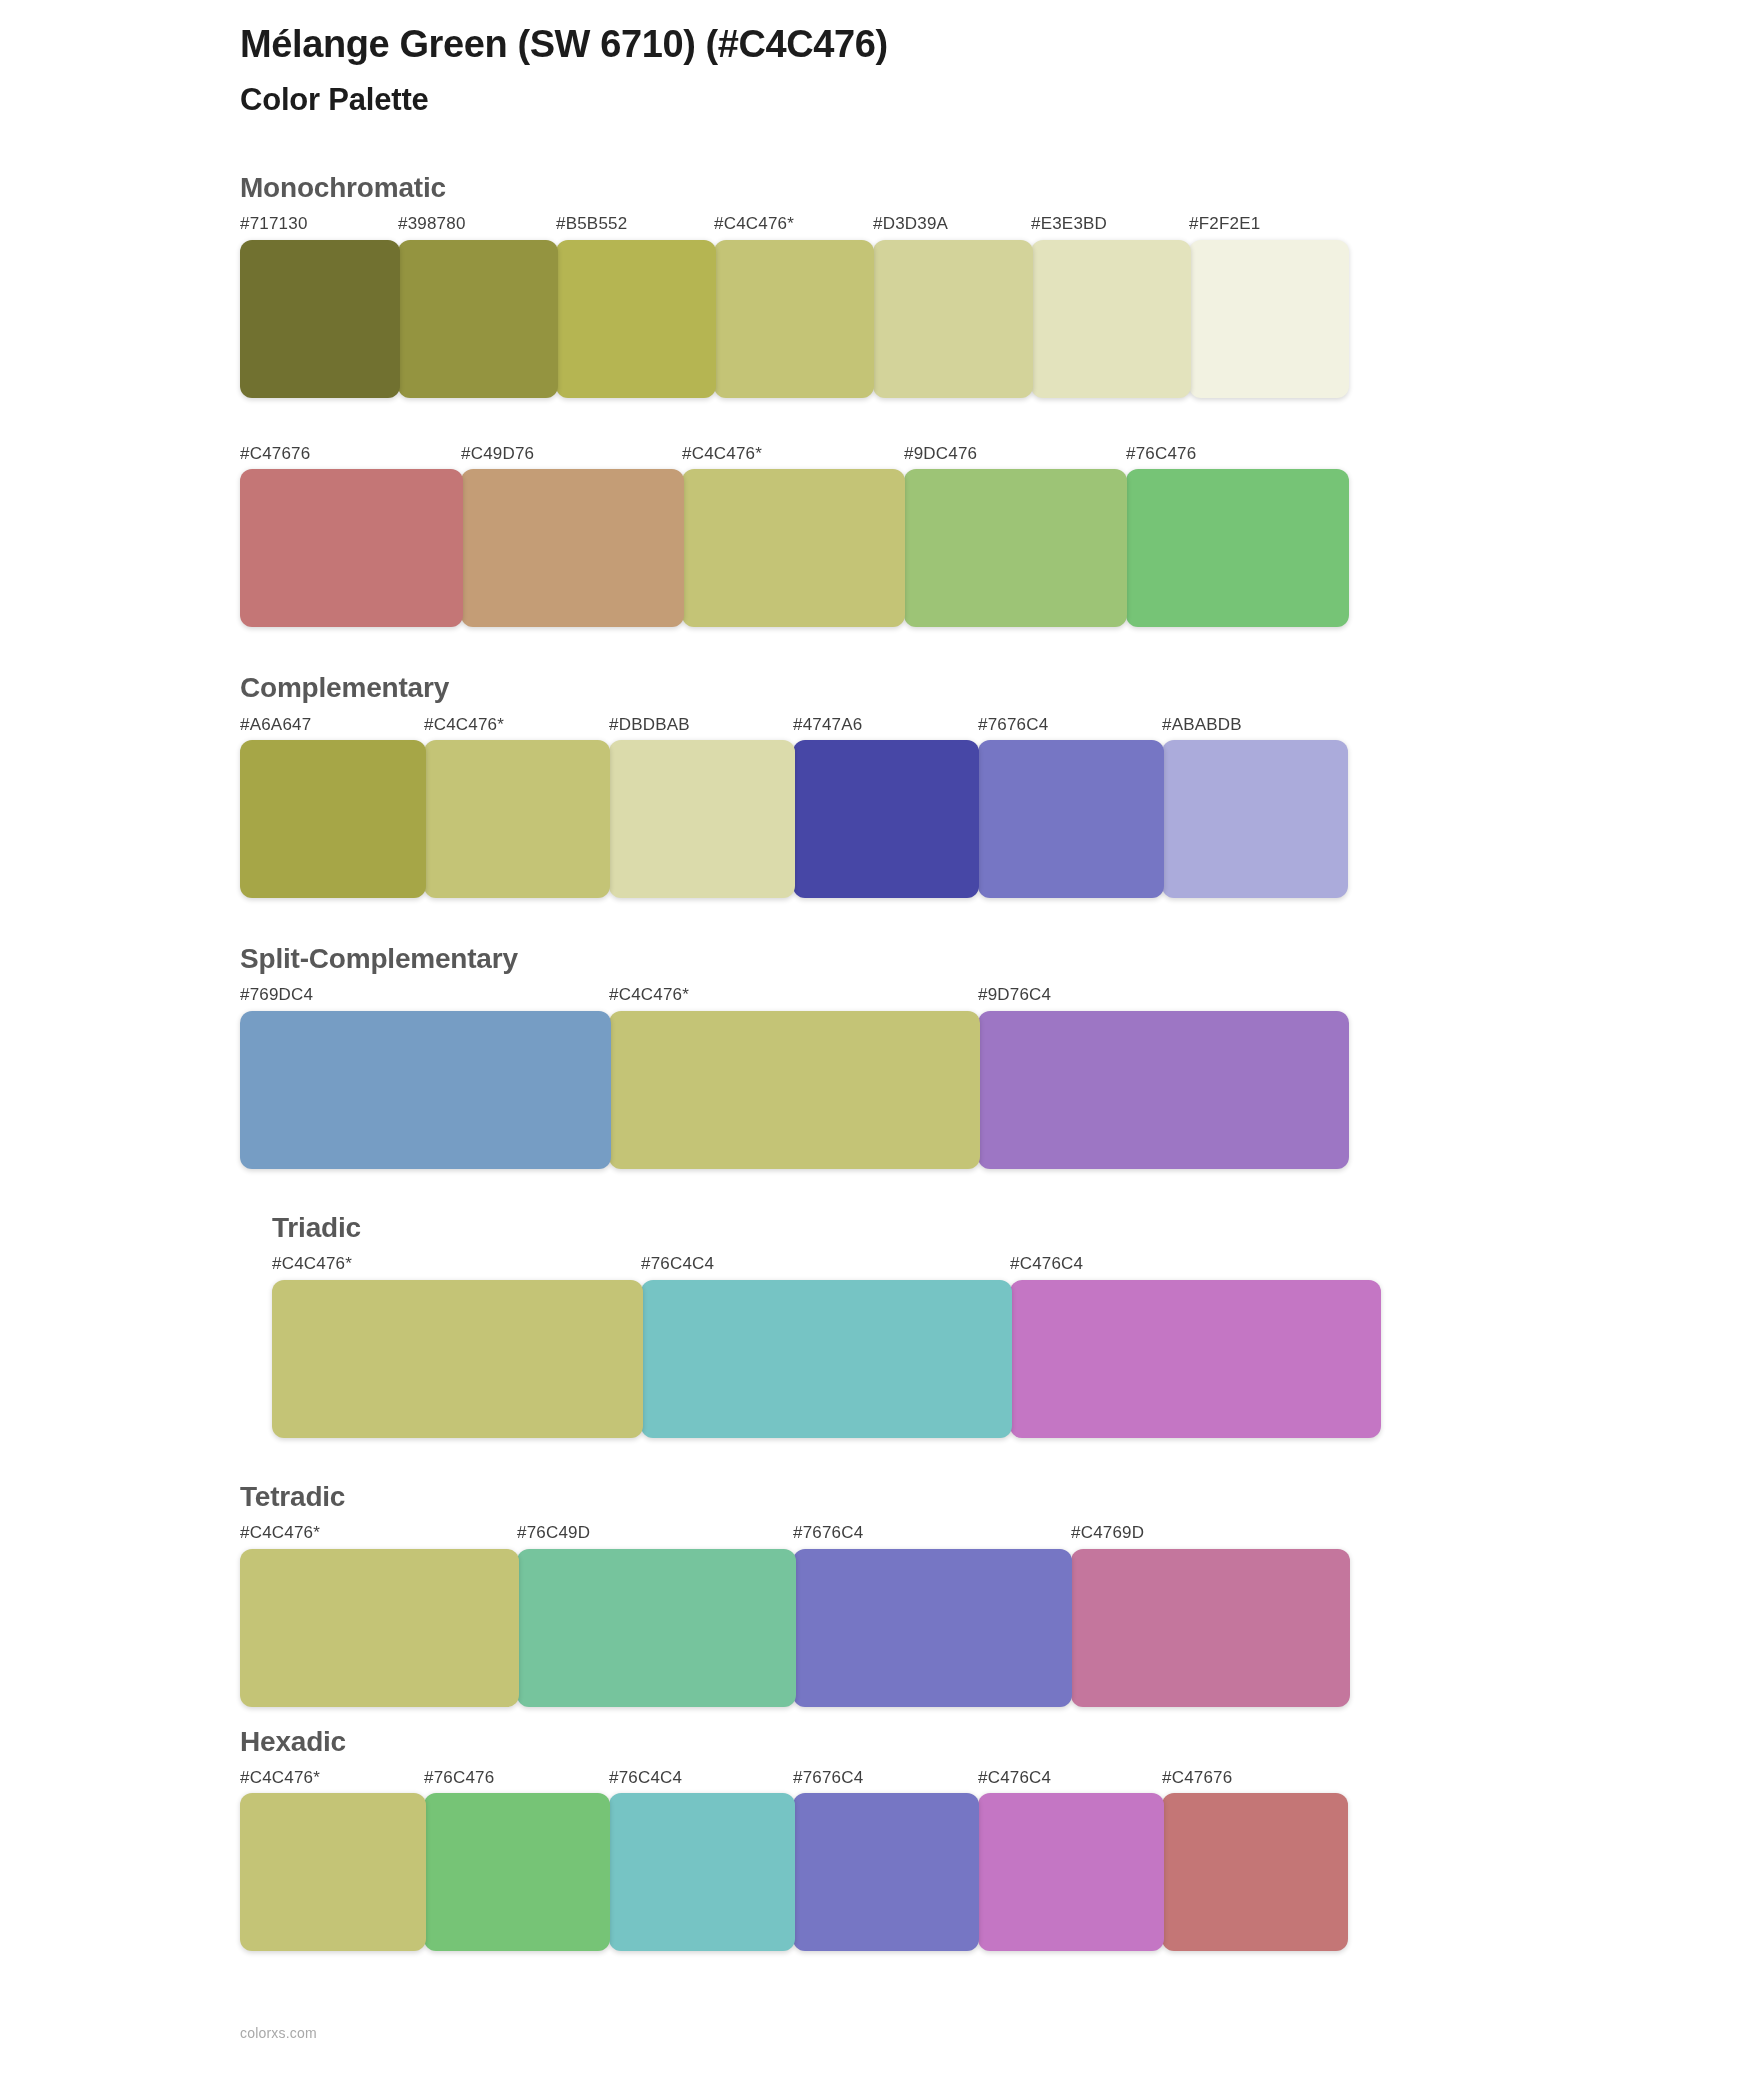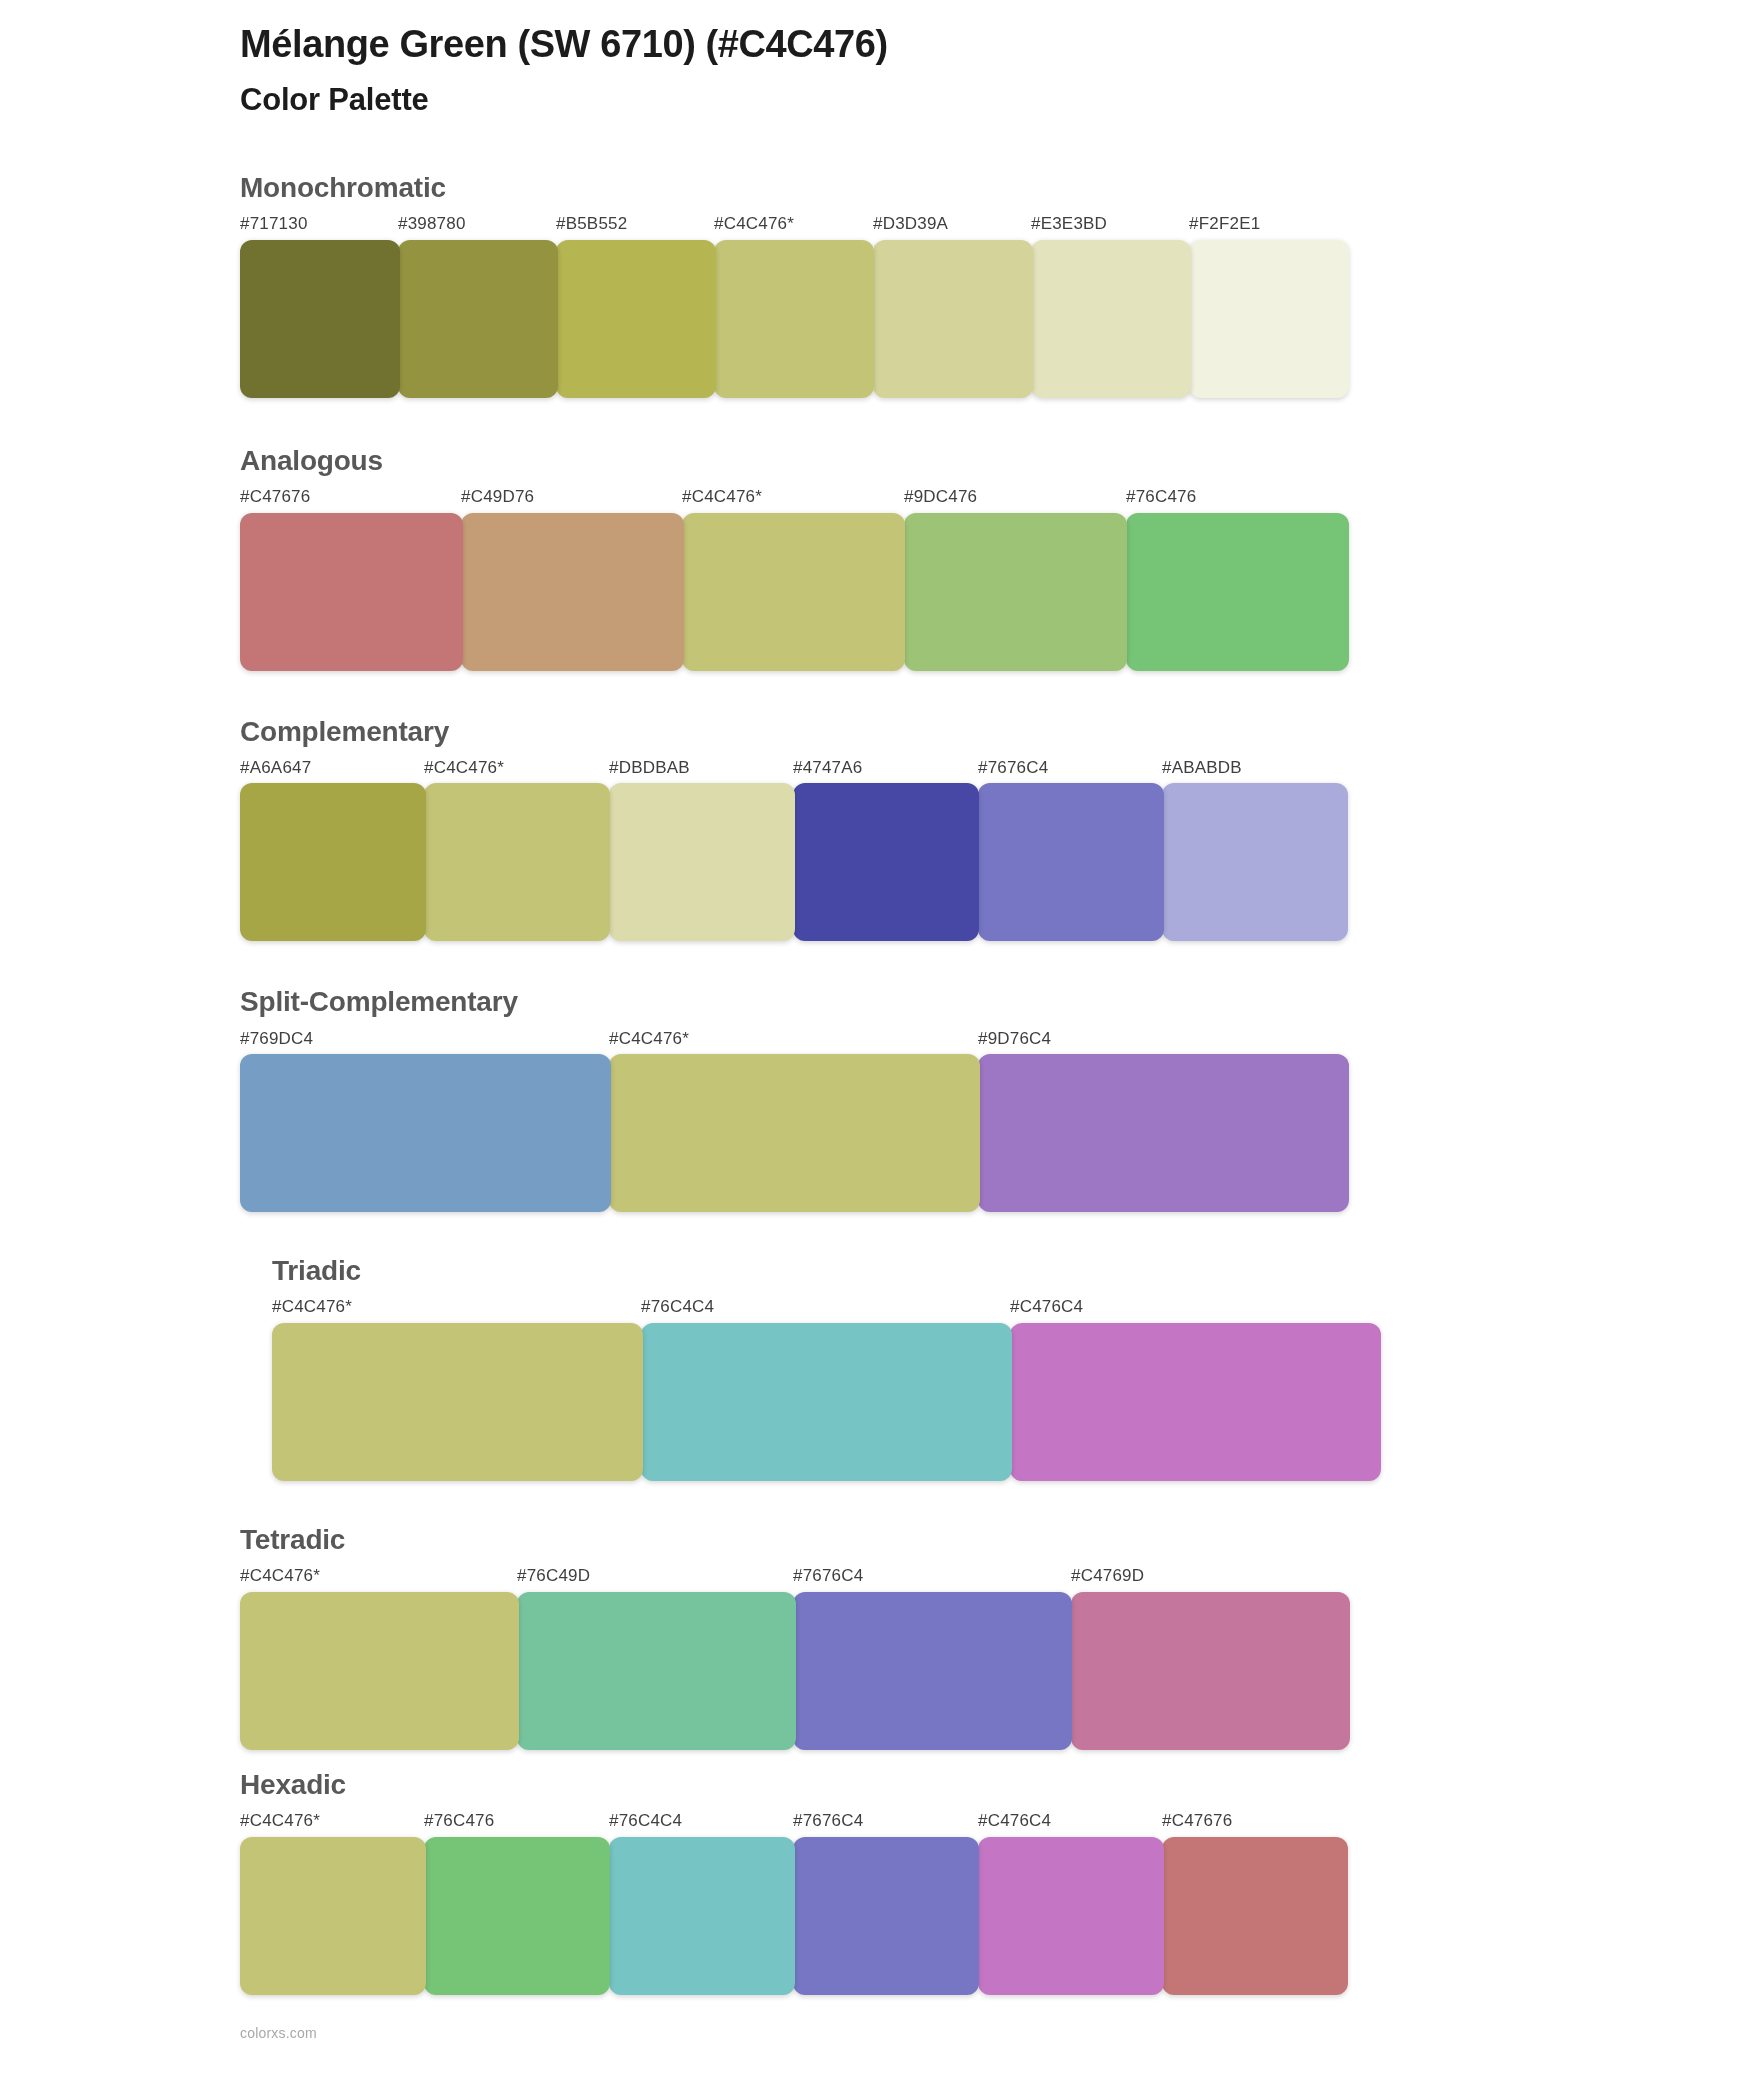--- a/index.html
+++ b/index.html
@@ -131,21 +131,20 @@
             <div class="swatch" title="#717130" style="left: 0px; width: 160px; background: rgb(113, 113, 48); z-index: 7;"></div>
             <div class="swatch" title="#949440" style="left: 158px; width: 160px; background: rgb(148, 148, 64); z-index: 6;"></div>
             <div class="swatch" title="#B5B552" style="left: 316px; width: 160px; background: rgb(181, 181, 82); z-index: 5;"></div>
             <div class="swatch" title="#C4C476*" style="left: 474px; width: 160px; background: rgb(196, 196, 118); z-index: 4;"></div>
             <div class="swatch" title="#D3D39A" style="left: 633px; width: 160px; background: rgb(211, 211, 154); z-index: 3;"></div>
             <div class="swatch" title="#E3E3BD" style="left: 791px; width: 160px; background: rgb(227, 227, 189); z-index: 2;"></div>
             <div class="swatch" title="#F2F2E1" style="left: 949px; width: 160px; background: rgb(242, 242, 225); z-index: 1;"></div>
           </div>
         </div>
         <div class="section" id="sec-analogous">
-          <div class="section-heading">Analogous</div>
           <div class="labels-row">
             <span class="swatch-label" style="left: 0px;">#C47676</span>
             <span class="swatch-label" style="left: 221px;">#C49D76</span>
             <span class="swatch-label" style="left: 442px;">#C4C476*</span>
             <span class="swatch-label" style="left: 664px;">#9DC476</span>
             <span class="swatch-label" style="left: 886px;">#76C476</span>
           </div>
           <div class="swatch-row">
             <div class="swatch" title="#C47676" style="left: 0px; width: 223px; background: rgb(196, 118, 118); z-index: 5;"></div>
             <div class="swatch" title="#C49D76" style="left: 221px; width: 223px; background: rgb(196, 157, 118); z-index: 4;"></div>

